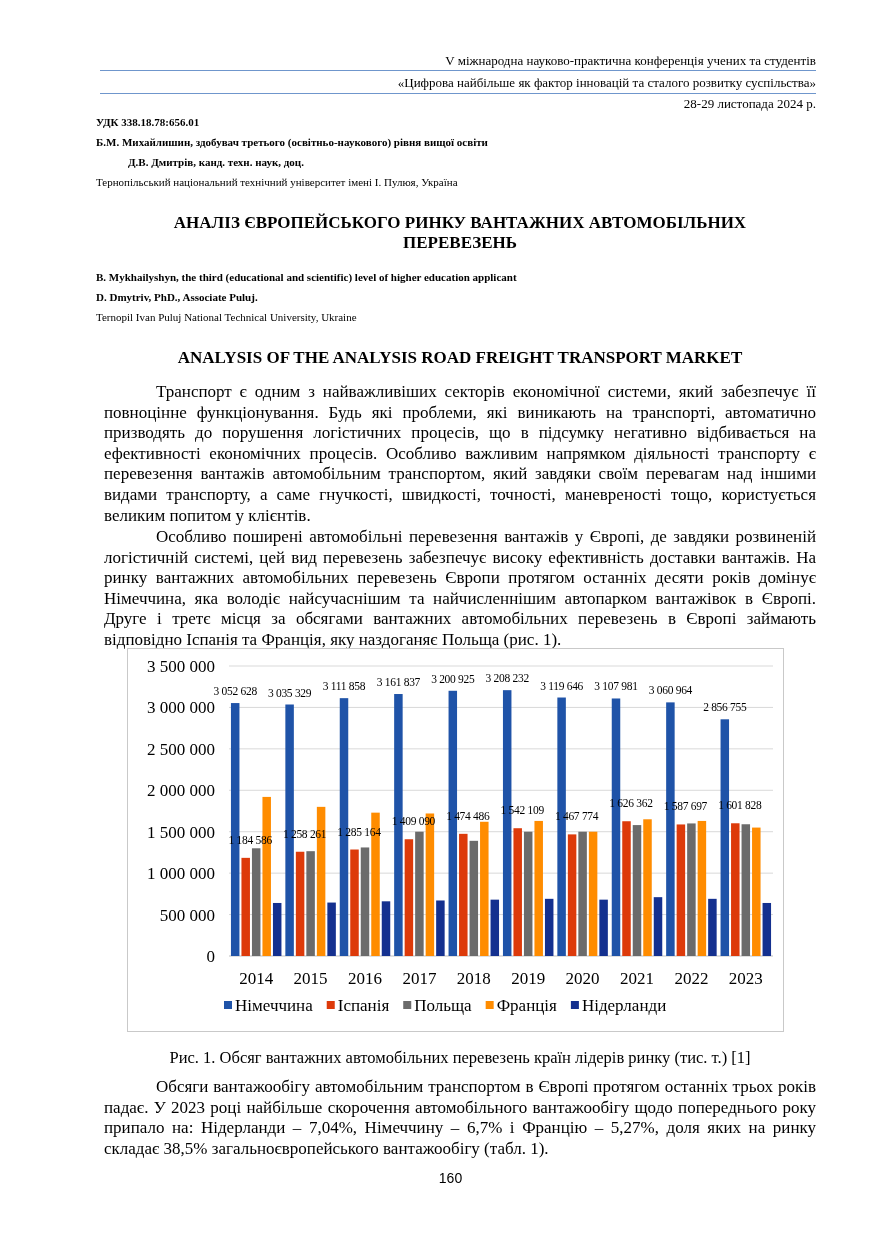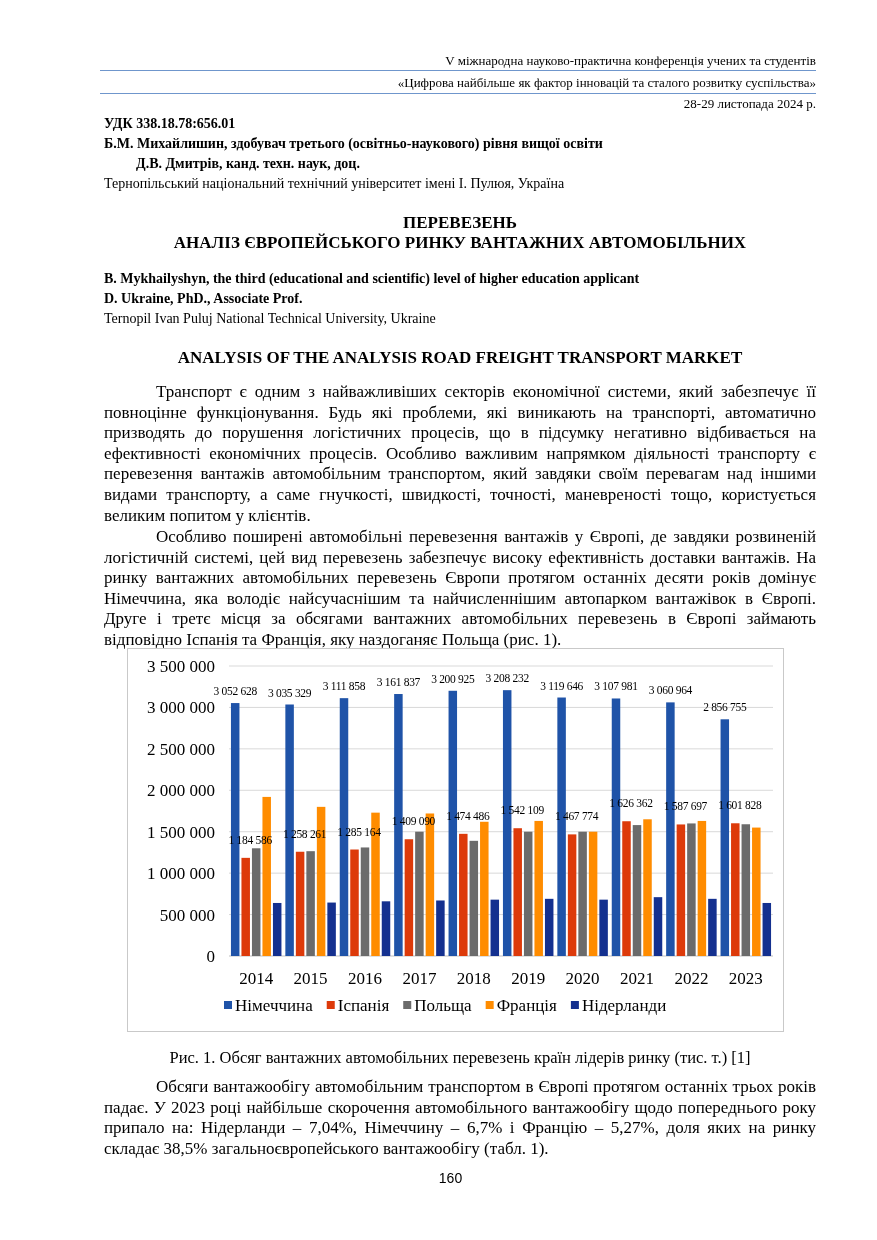--- a/index.html
+++ b/index.html
@@ -2,21 +2,21 @@
 <html><head>
 <meta charset="utf-8">
 <style>
   html, body { margin:0; padding:0; background:#ffffff; }
   body { width:877px; height:1240px; position:relative; overflow:hidden;
          font-family:"Liberation Serif", serif; color:#000; }
   .abs { position:absolute; }
   .hdr { right:61px; font-size:13px; text-align:right; white-space:nowrap; }
   .rule { left:100px; width:716px; height:0; border-top:1.5px solid #6f96cc; }
   .bold { font-weight:bold; }
-  .line { left:104px; font-size:14px; white-space:nowrap; }
+  .line { left:96px; font-size:11px; white-space:nowrap; }
   .title { left:104px; width:712px; text-align:center; font-weight:bold; font-size:17px; line-height:20px; }
   .para { left:104px; width:712px; font-size:17px; line-height:20.6px; text-align:justify; }
   .para .ind { display:inline-block; width:52px; }
   .caption { left:104px; width:712px; text-align:center; font-size:16.5px; }
   .pagenum { left:0; width:877px; text-align:center; font-family:"Liberation Sans", sans-serif; font-size:14px;padding-left:12px; }
   #chart-frame { left:127px; top:648px; width:657px; height:384px; border:1px solid #c9c9c9; box-sizing:border-box; }
   svg text { font-family:"Liberation Serif", serif; }
 </style>
 </head>
 <body>
@@ -25,26 +25,26 @@
 <div class="abs rule" style="top:70px;"></div>
 <div class="abs hdr" style="top:75px;">«Цифрова найбільше як фактор інновацій та сталого розвитку суспільства»</div>
 <div class="abs rule" style="top:93px;"></div>
 <div class="abs hdr" style="top:96px;">28-29 листопада 2024 р.</div>
 
 <div class="abs line bold" style="top:116px;">УДК 338.18.78:656.01</div>
 <div class="abs line bold" style="top:136px;">Б.М. Михайлишин, здобувач третього (освітньо-наукового) рівня вищої освіти</div>
 <div class="abs line bold" style="top:156px;margin-left:32px;">Д.В. Дмитрів, канд. техн. наук, доц.</div>
 <div class="abs line" style="top:176px;">Тернопільський національний технічний університет імені І. Пулюя, Україна</div>
 <div class="abs title" style="top:213px;">
+  <div>АНАЛІЗ ЄВРОПЕЙСЬКОГО РИНКУ ВАНТАЖНИХ АВТОМОБІЛЬНИХ</div>
   <div>ПЕРЕВЕЗЕНЬ</div>
-  <div>АНАЛІЗ ЄВРОПЕЙСЬКОГО РИНКУ ВАНТАЖНИХ АВТОМОБІЛЬНИХ</div>
 </div>
 
 <div class="abs line bold" style="top:271px;">B. Mykhailyshyn, the third (educational and scientific) level of higher education applicant</div>
-<div class="abs line bold" style="top:291px;">D. Ukraine, PhD., Associate Prof.</div>
+<div class="abs line bold" style="top:291px;">D. Dmytriv, PhD., Associate Puluj.</div>
 <div class="abs line" style="top:311px;">Ternopil Ivan Puluj National Technical University, Ukraine</div>
 <div class="abs title" style="top:348px;">ANALYSIS OF THE ANALYSIS ROAD FREIGHT TRANSPORT MARKET</div>
 
 <div class="abs para" style="top:382px;"><span class="ind"></span><span>Транспорт є одним з найважливіших секторів економічної системи, який забезпечує її повноцінне функціонування. Будь які проблеми, які виникають на транспорті, автоматично призводять до порушення логістичних процесів, що в підсумку негативно відбивається на ефективності економічних процесів. Особливо важливим напрямком діяльності транспорту є перевезення вантажів автомобільним транспортом, який завдяки своїм перевагам над іншими видами транспорту, а саме гнучкості, швидкості, точності, маневреності тощо, користується великим попитом у клієнтів.</span></div>
 <div class="abs para" style="top:527px;"><span class="ind"></span><span>Особливо поширені автомобільні перевезення вантажів у Європі, де завдяки розвиненій логістичній системі, цей вид перевезень забезпечує високу ефективність доставки вантажів. На ринку вантажних автомобільних перевезень Європи протягом останніх десяти років домінує Німеччина, яка володіє найсучаснішим та найчисленнішим автопарком вантажівок в Європі. Друге і третє місця за обсягами вантажних автомобільних перевезень в Європі займають відповідно Іспанія та Франція, яку наздоганяє Польща (рис. 1).</span></div>
 
 <div class="abs" id="chart-frame">
   <svg id="chart" width="655" height="382">
       <line x1="101" x2="645" y1="307" y2="307" stroke="#bfbfbf" stroke-width="1"></line>
       <text x="87" y="313" text-anchor="end" font-size="17">0</text>

